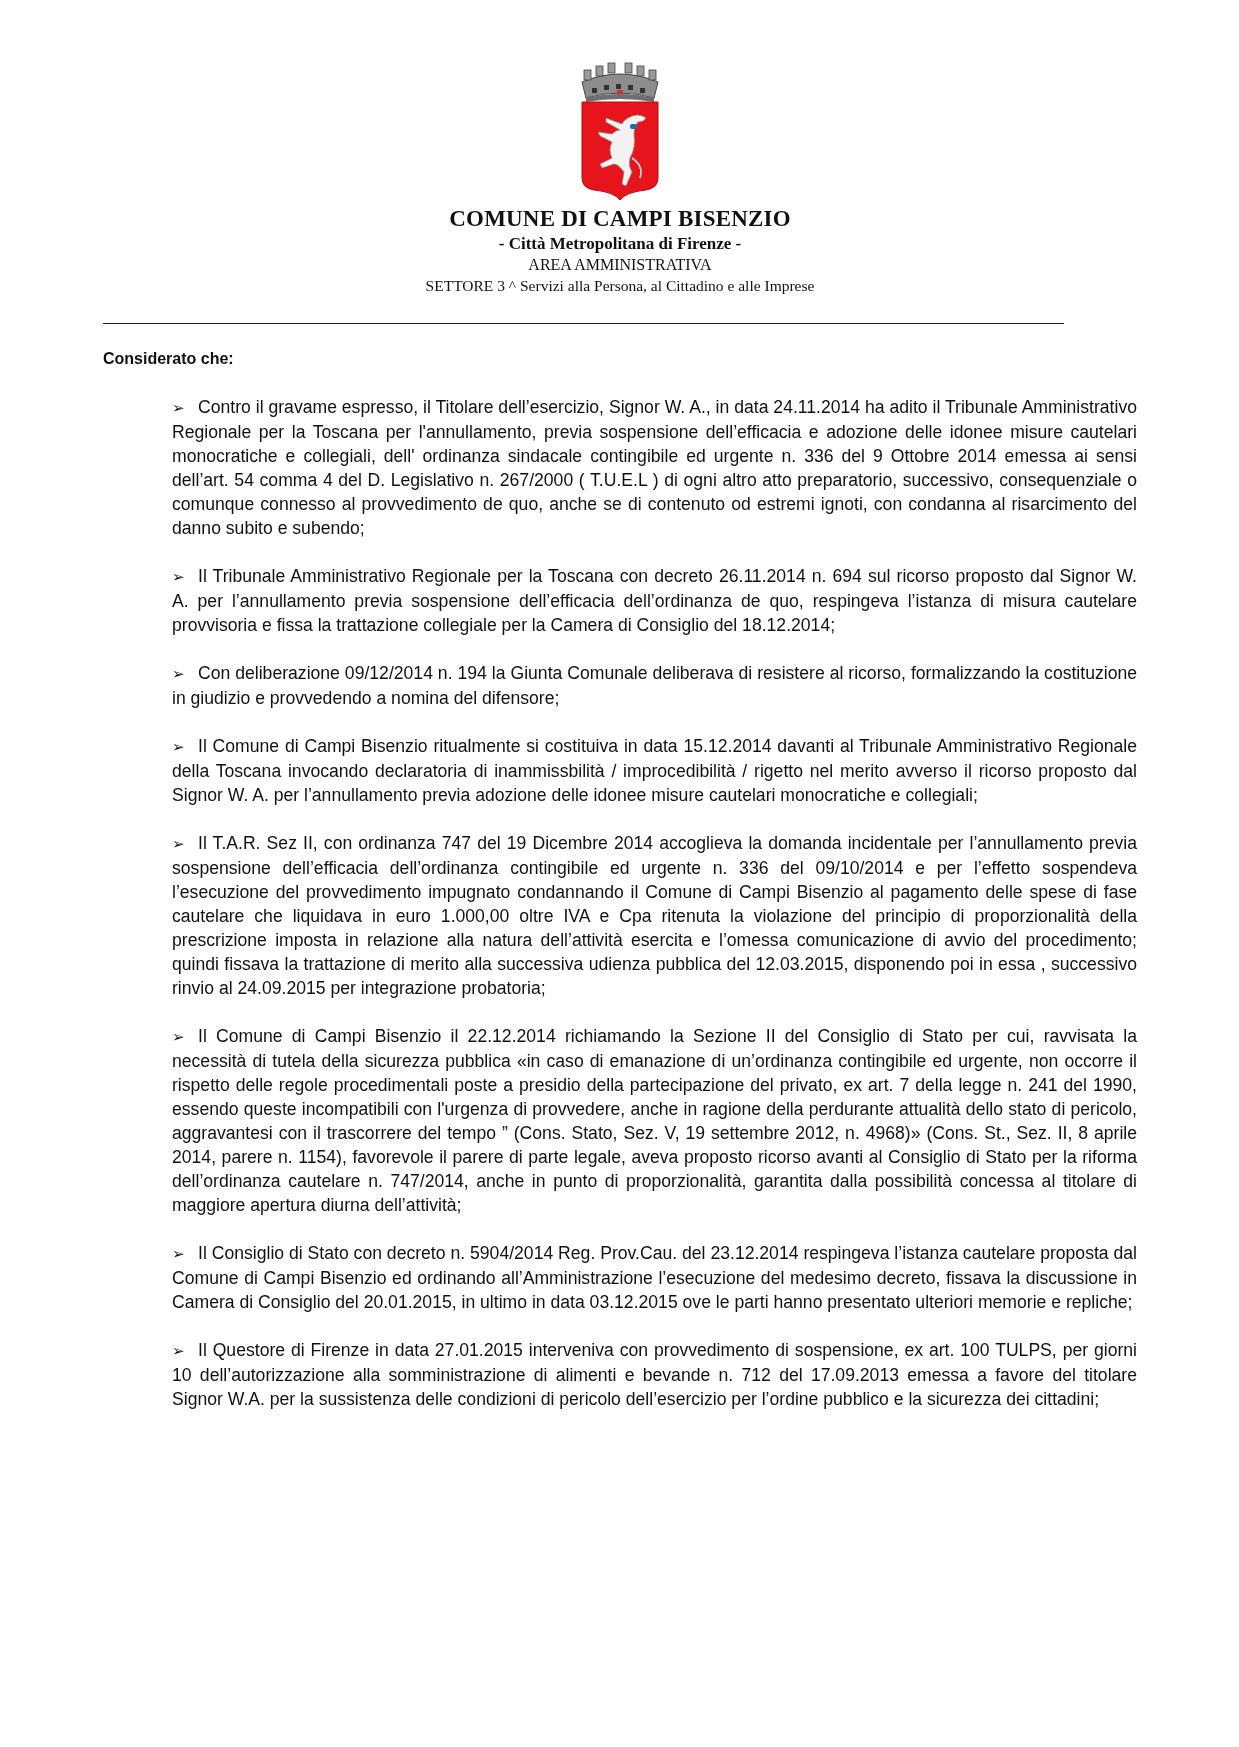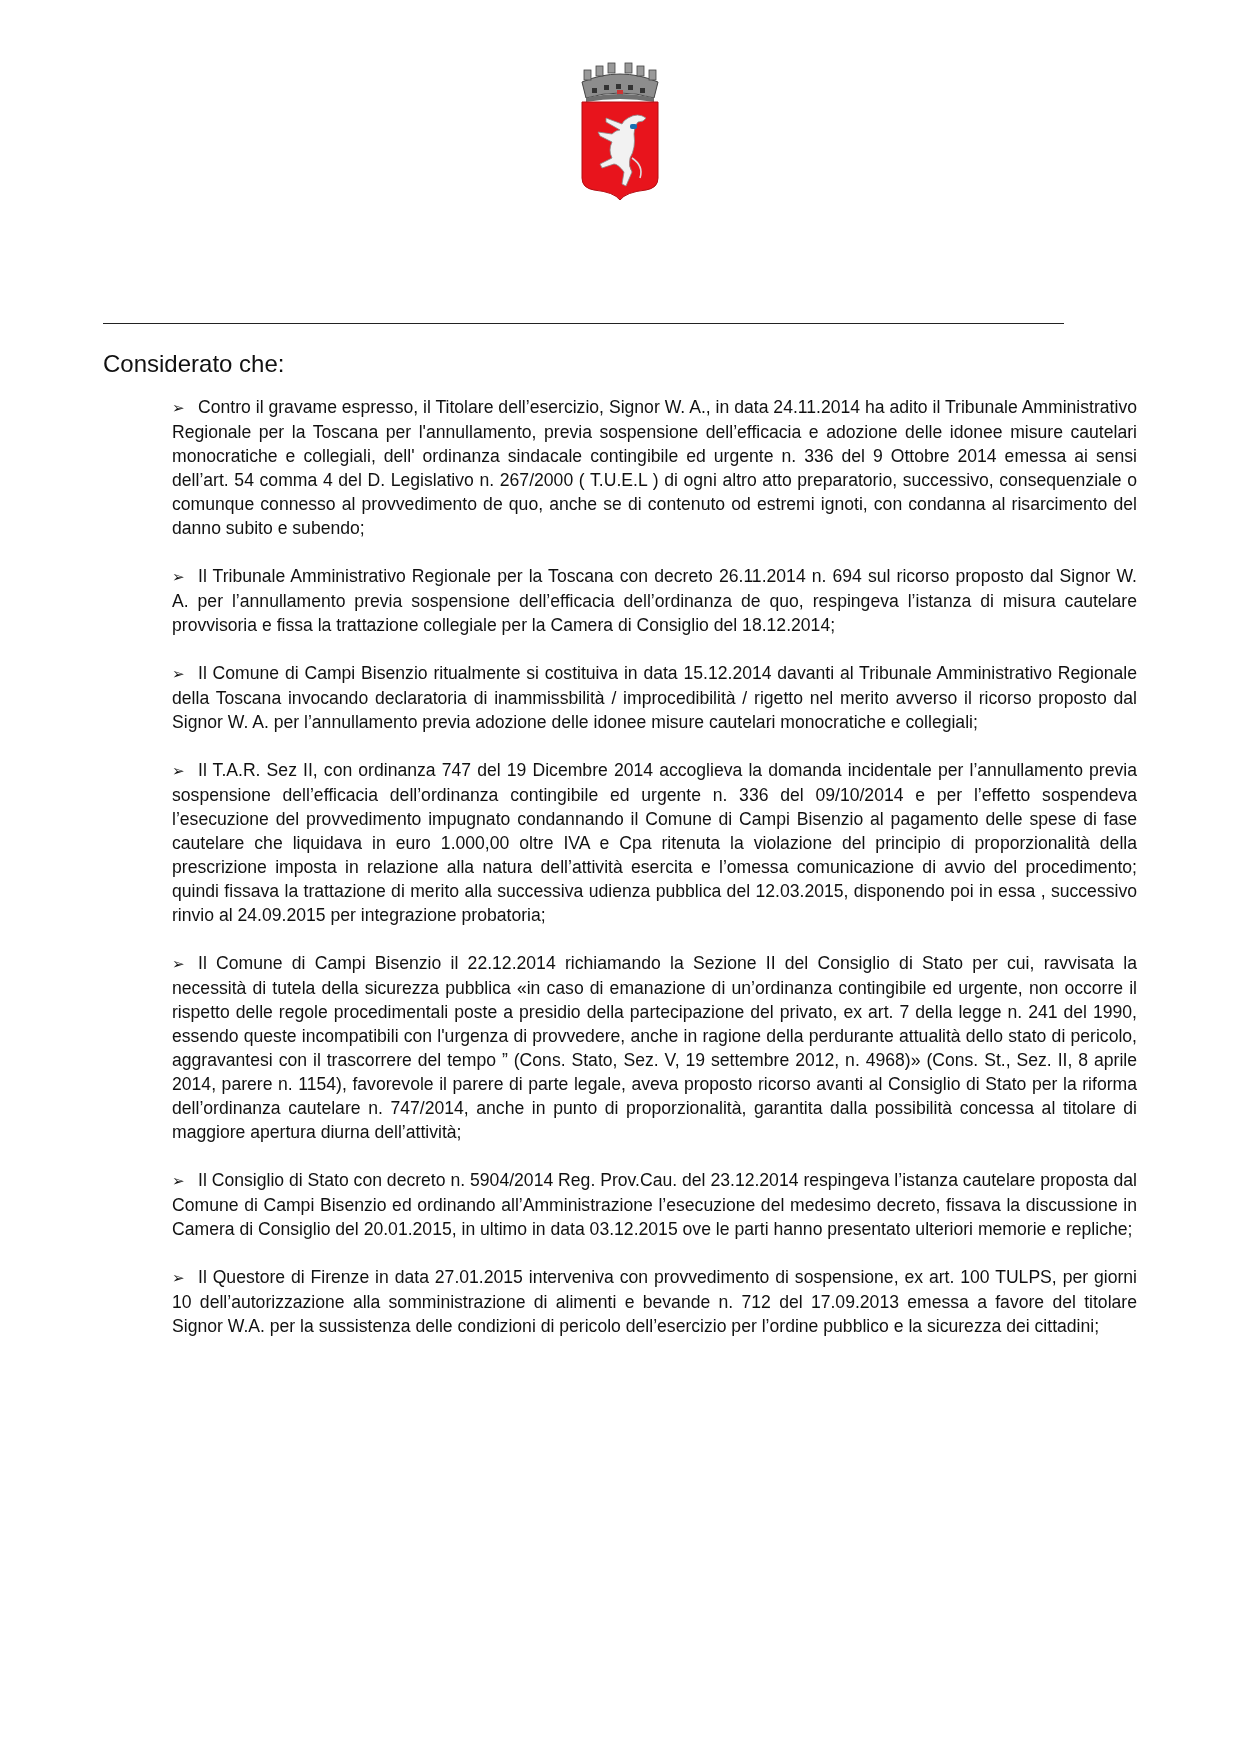--- a/index.html
+++ b/index.html
@@ -5,21 +5,21 @@
     html, body { margin: 0; padding: 0; background: #ffffff; }
     body { width: 1239px; height: 1747px; position: relative; overflow: hidden; color: #111; }
     .page { position: absolute; left: 0; top: 0; width: 1239px; height: 1747px; }
     .emblem { position: absolute; left: 572px; top: 60px; width: 96px; height: 140px; }
     .header { position: absolute; left: 330px; top: 205px; width: 580px; text-align: center; font-family: "Liberation Serif", "DejaVu Serif", serif; }
     .h-title { font-size: 23px; font-weight: bold; letter-spacing: 0.2px; line-height: 28px; }
     .h-sub { font-size: 17px; font-weight: bold; line-height: 22px; }
     .h-area { font-size: 16px; line-height: 20px; }
     .h-settore { font-size: 15.5px; line-height: 22px; white-space: nowrap; }
     .rule { position: absolute; left: 103px; top: 323px; width: 961px; height: 0; border-top: 1.5px solid #222; }
-    .considerato { position: absolute; left: 103px; top: 350px; font-family: "Liberation Sans", "DejaVu Sans", sans-serif; font-size: 24px; font-weight: normal; }
+    .considerato { position: absolute; left: 103px; top: 350px; font-family: "Liberation Sans", "DejaVu Sans", sans-serif; font-size: 16px; font-weight: bold; }
     .content { position: absolute; left: 172px; top: 395px; width: 965px; font-family: "Liberation Sans", "DejaVu Sans", sans-serif; font-size: 17.6px; line-height: 24px; }
     .para { text-align: justify; margin: 0 0 24px 0; }
     .bullet { display: inline-block; width: 26px; font-size: 15px; }
   </style>
 </head>
 <body>
 
 <div class="page">
 
   <svg class="emblem" viewBox="0 0 96 140" xmlns="http://www.w3.org/2000/svg">
@@ -39,28 +39,35 @@
 
     <path d="M10 42 H86 V118 Q86 128 74 130 Q54 132 48 140 Q42 132 22 130 Q10 128 10 118 Z" fill="#e8141c" stroke="#b30d12" stroke-width="1"></path>
 
     <g fill="#f2f2f2" stroke="#8a8a8a" stroke-width="0.8">
       <path d="M56 58 Q66 52 74 58 Q72 62 66 62 Q62 66 62 74 Q64 88 58 98 Q56 106 60 112 L54 126 L50 124 L52 112 Q46 104 42 104 L30 108 L28 104 L40 98 Q36 90 40 82 L28 76 L26 72 L40 74 Q44 70 48 70 L34 62 L34 58 L50 64 Q52 60 56 58 Z"></path>
       <path d="M60 98 Q72 106 68 118" fill="none" stroke="#ddd" stroke-width="1.6"></path>
     </g>
     <rect x="58" y="64" width="7" height="5" rx="2" fill="#1a6fb0"></rect>
   </svg>
 
+  <div class="header">
+    <div class="h-title">COMUNE DI CAMPI BISENZIO</div>
+    <div class="h-sub">- Città Metropolitana di Firenze -</div>
+    <div class="h-area">AREA AMMINISTRATIVA</div>
+    <div class="h-settore">SETTORE 3 ^ Servizi alla Persona, al Cittadino e alle Imprese</div>
+  </div>
 
   <div class="rule"></div>
 
   <div class="considerato">Considerato che:</div>
 
   <div class="content">
     <p class="para"><span class="bullet">➢</span><span>Contro il gravame espresso,   il Titolare dell’esercizio, Signor W. A., in data 24.11.2014   ha adito il Tribunale Amministrativo Regionale per la Toscana per l'annullamento, previa sospensione dell’efficacia e adozione delle idonee misure cautelari monocratiche e collegiali, dell' ordinanza sindacale contingibile ed urgente n. 336 del 9 Ottobre 2014 emessa ai sensi dell’art. 54 comma 4 del D. Legislativo n. 267/2000 ( T.U.E.L ) di ogni altro atto preparatorio, successivo, consequenziale o comunque connesso al provvedimento de quo, anche se di contenuto od estremi ignoti, con condanna al risarcimento del danno subito e subendo;</span></p>
     <p class="para"><span class="bullet">➢</span><span>Il Tribunale Amministrativo Regionale per la Toscana con decreto 26.11.2014 n. 694 sul ricorso proposto dal Signor W. A.  per l’annullamento previa sospensione dell’efficacia dell’ordinanza de quo, respingeva l’istanza di misura cautelare provvisoria e fissa la trattazione collegiale per la Camera di Consiglio del 18.12.2014;</span></p>
+    <p class="para"><span class="bullet">➢</span><span>Con deliberazione  09/12/2014 n. 194 la  Giunta Comunale deliberava di resistere al ricorso, formalizzando la costituzione in giudizio e provvedendo a nomina del difensore;</span></p>
     <p class="para"><span class="bullet">➢</span><span>Il Comune di Campi Bisenzio ritualmente si costituiva in data 15.12.2014 davanti al Tribunale Amministrativo Regionale della Toscana invocando declaratoria di inammissbilità / improcedibilità / rigetto nel merito avverso il ricorso proposto dal Signor W. A.  per l’annullamento previa adozione delle idonee misure cautelari monocratiche e collegiali;</span></p>
     <p class="para"><span class="bullet">➢</span><span>Il T.A.R. Sez II, con ordinanza 747 del 19 Dicembre 2014 accoglieva la domanda incidentale per l’annullamento previa  sospensione dell’efficacia dell’ordinanza contingibile ed urgente n. 336 del 09/10/2014 e per l’effetto sospendeva l’esecuzione del provvedimento impugnato condannando il Comune di Campi Bisenzio al pagamento delle spese di fase cautelare che liquidava  in euro 1.000,00 oltre IVA e Cpa ritenuta la violazione del principio di proporzionalità della prescrizione imposta in relazione alla natura dell’attività esercita e l’omessa comunicazione di avvio del procedimento; quindi fissava la trattazione di merito alla successiva udienza pubblica del 12.03.2015, disponendo poi in essa , successivo rinvio al 24.09.2015 per integrazione probatoria;</span></p>
     <p class="para"><span class="bullet">➢</span><span>Il Comune di Campi Bisenzio il 22.12.2014 richiamando la Sezione II del  Consiglio di Stato per cui, ravvisata la necessità di tutela della sicurezza pubblica  «in caso di emanazione di un’ordinanza contingibile ed urgente, non occorre il rispetto delle regole procedimentali poste a presidio della partecipazione del privato, ex art. 7 della legge n. 241 del 1990, essendo queste incompatibili con l'urgenza di provvedere, anche in ragione della perdurante attualità dello stato di pericolo, aggravantesi con il trascorrere del tempo ” (Cons. Stato, Sez. V, 19 settembre 2012, n. 4968)» (Cons. St., Sez. II, 8 aprile 2014, parere n. 1154), favorevole il parere di parte legale, aveva proposto ricorso  avanti al Consiglio di Stato per la riforma dell’ordinanza cautelare n. 747/2014, anche in punto  di proporzionalità, garantita dalla possibilità concessa al titolare di maggiore apertura diurna dell’attività;</span></p>
     <p class="para"><span class="bullet">➢</span><span>Il Consiglio di Stato con decreto n. 5904/2014 Reg. Prov.Cau. del 23.12.2014 respingeva l’istanza cautelare proposta dal Comune di Campi Bisenzio ed ordinando all’Amministrazione l’esecuzione del medesimo decreto, fissava la discussione in Camera di Consiglio del 20.01.2015,  in ultimo in data 03.12.2015 ove le parti hanno presentato ulteriori memorie e repliche;</span></p>
     <p class="para"><span class="bullet">➢</span><span>Il Questore di Firenze in data 27.01.2015 interveniva con provvedimento di sospensione, ex art. 100 TULPS,  per giorni 10 dell’autorizzazione alla somministrazione di alimenti e bevande n. 712 del 17.09.2013 emessa a favore del titolare Signor W.A. per la sussistenza delle condizioni di pericolo dell’esercizio per l’ordine pubblico e la sicurezza dei cittadini;</span></p>
   </div>
 
 </div>
 
 </body></html>

